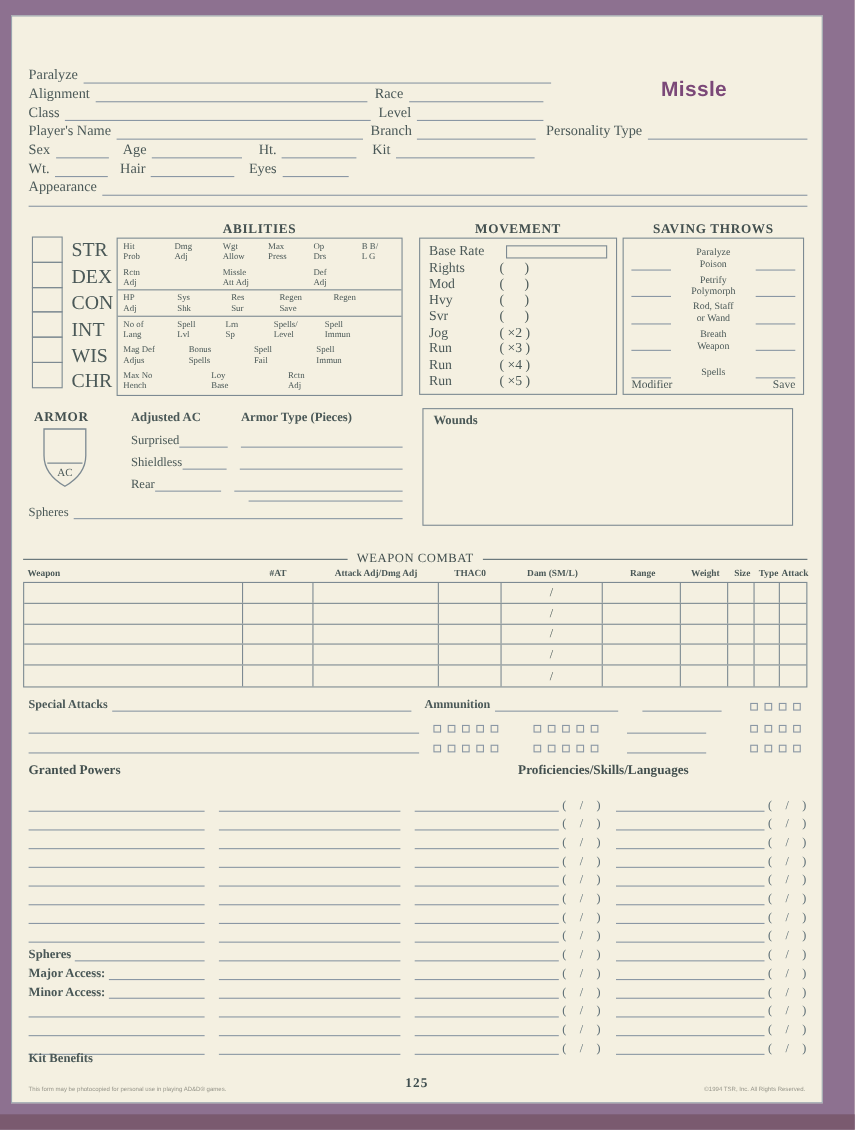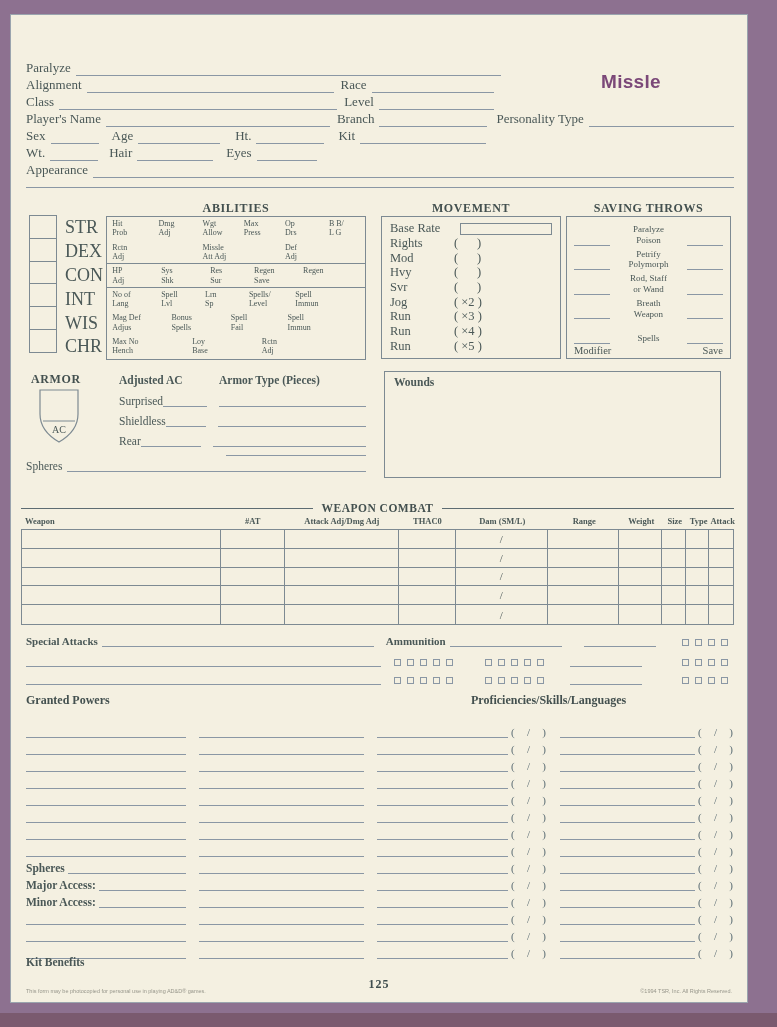--- a/index.html
+++ b/index.html
@@ -40,21 +40,21 @@
   
   .bold-lab{font-weight:600;font-size:11.5px;white-space:nowrap}
   .ar-row{display:flex;align-items:flex-end;height:14px;font-size:11.5px}
   
   .hp-box{border:1px solid var(--box);display:flex}
   .hp-c1{flex:0 0 100px;border-right:1px solid var(--box);padding:4px 6px}
   .hp-c2{flex:1;padding:4px 9px}
   
   .wc-titlerow{display:flex;align-items:center;gap:8px}
   .wc-sideline{flex:1;border-top:1px solid #5d6c72;height:0}
-  .wc-title{font-size:11.5px;font-weight:bold;letter-spacing:.5px;color:#43504f}
+  .wc-title{font-size:11.5px;font-weight:normal;letter-spacing:.5px;color:#43504f}
   .wc-headers{display:flex;font-size:8.5px;font-weight:600}
   .wc-headers span{text-align:center;white-space:nowrap;overflow:visible}
   .wc-headers span:first-child{text-align:left;padding-left:4px}
   .wc-table{border:1px solid var(--box)}
   .wc-row{display:flex;height:18.8px}
   .wc-row:not(:last-child){border-bottom:1px solid var(--box)}
   .wc-cell{border-right:1px solid var(--box);display:flex;align-items:center;justify-content:center;font-size:11px}
   .wc-cell:last-child{border-right:none}
   
   .sa-row{display:flex;align-items:flex-end;height:15px;font-size:11px}

